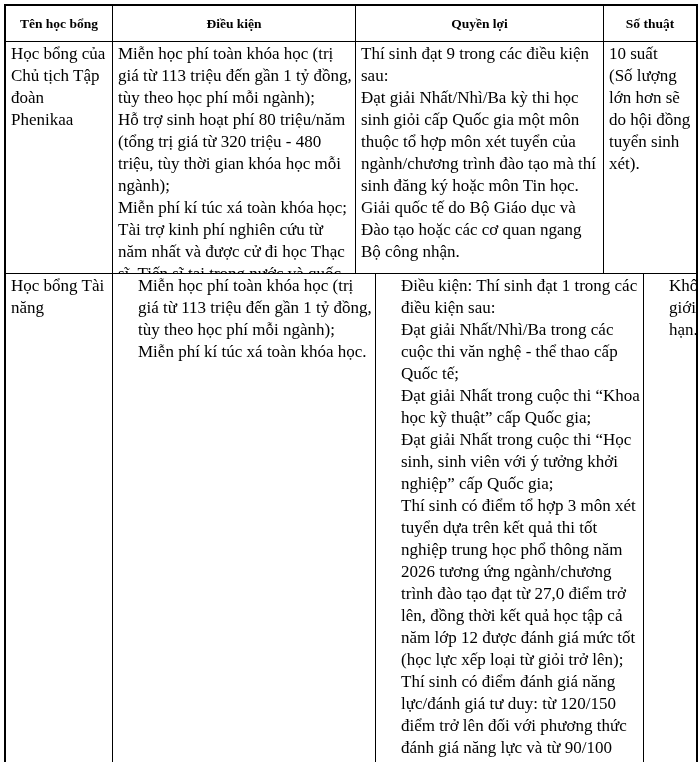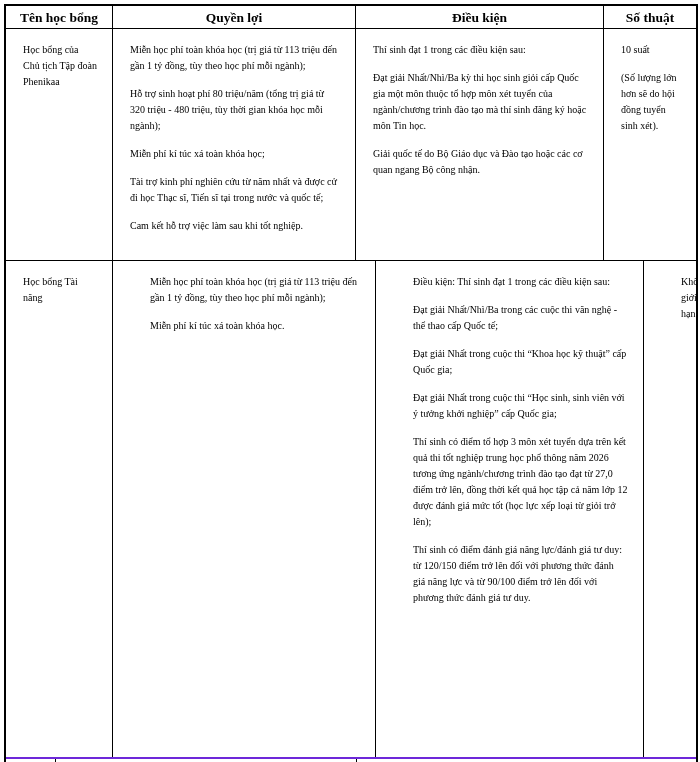--- a/index.html
+++ b/index.html
@@ -23,21 +23,21 @@
     box-sizing: border-box;
     border: 2px solid #000000;
     background: #ffffff;
   }
   .row {
     display: grid;
     grid-template-columns: 107px 243px 248px 1fr;
     box-sizing: border-box;
   }
   .header-row {
-    height: 23px;
+    height: 36px;
     border-bottom: 1px solid #000000;
   }
   .body-row-1 {
     height: 232px;
     border-bottom: 1px solid #000000;
   }
   .body-row-2 {
     height: 498px;
     border-bottom: 2px solid #6d28d9;
     gap: 20px;
@@ -57,23 +57,23 @@
     font-weight: bold;
     font-size: 13.5px;
     line-height: 15px;
     padding: 0 2px;
     box-sizing: border-box;
   }
   .hcell.b {
     border-right: 1px solid #000000;
   }
   .cell p {
-    margin: 12px;
-    font-size: 10px;
-    line-height: 16px;
+    margin: 0;
+    font-size: 17px;
+    line-height: 22px;
   }
   .partial-row {
     position: relative;
     height: 5px;
     background: #ffffff;
   }
   .tick {
     position: absolute;
     top: 0;
     width: 1px;
@@ -83,38 +83,38 @@
   .tick-1 { left: 49px; }
   .tick-2 { left: 350px; }
 </style>
 </head>
 <body>
 
 <div class="tbl">
 
   <div class="row header-row">
     <div class="hcell b">Tên học bổng</div>
+    <div class="hcell b">Điều kiện</div>
     <div class="hcell b">Quyền lợi</div>
-    <div class="hcell b">Điều kiện</div>
     <div class="hcell">Số thuật</div>
   </div>
 
   <div class="row body-row-1">
     <div class="cell b">
       <p>Học bổng của Chủ tịch Tập đoàn Phenikaa</p>
     </div>
     <div class="cell b">
       <p>Miễn học phí toàn khóa học (trị giá từ 113 triệu đến gần 1 tỷ đồng, tùy theo học phí mỗi ngành);</p>
       <p>Hỗ trợ sinh hoạt phí 80 triệu/năm (tổng trị giá từ 320 triệu - 480 triệu, tùy thời gian khóa học mỗi ngành);</p>
       <p>Miễn phí kí túc xá toàn khóa học;</p>
       <p>Tài trợ kinh phí nghiên cứu từ năm nhất và được cử đi học Thạc sĩ, Tiến sĩ tại trong nước và quốc tế;</p>
       <p>Cam kết hỗ trợ việc làm sau khi tốt nghiệp.</p>
     </div>
     <div class="cell b">
-      <p>Thí sinh đạt 1 trong các điều kiện sau:</p>
+      <p>Thí sinh đạt 9 trong các điều kiện sau:</p>
       <p>Đạt giải Nhất/Nhì/Ba kỳ thi học sinh giỏi cấp Quốc gia một môn thuộc tổ hợp môn xét tuyển của ngành/chương trình đào tạo mà thí sinh đăng ký hoặc môn Tin học.</p>
       <p>Giải quốc tế do Bộ Giáo dục và Đào tạo hoặc các cơ quan ngang Bộ công nhận.</p>
     </div>
     <div class="cell">
       <p>10 suất</p>
       <p>(Số lượng lớn hơn sẽ do hội đồng tuyển sinh xét).</p>
     </div>
   </div>
 
   <div class="row body-row-2">

